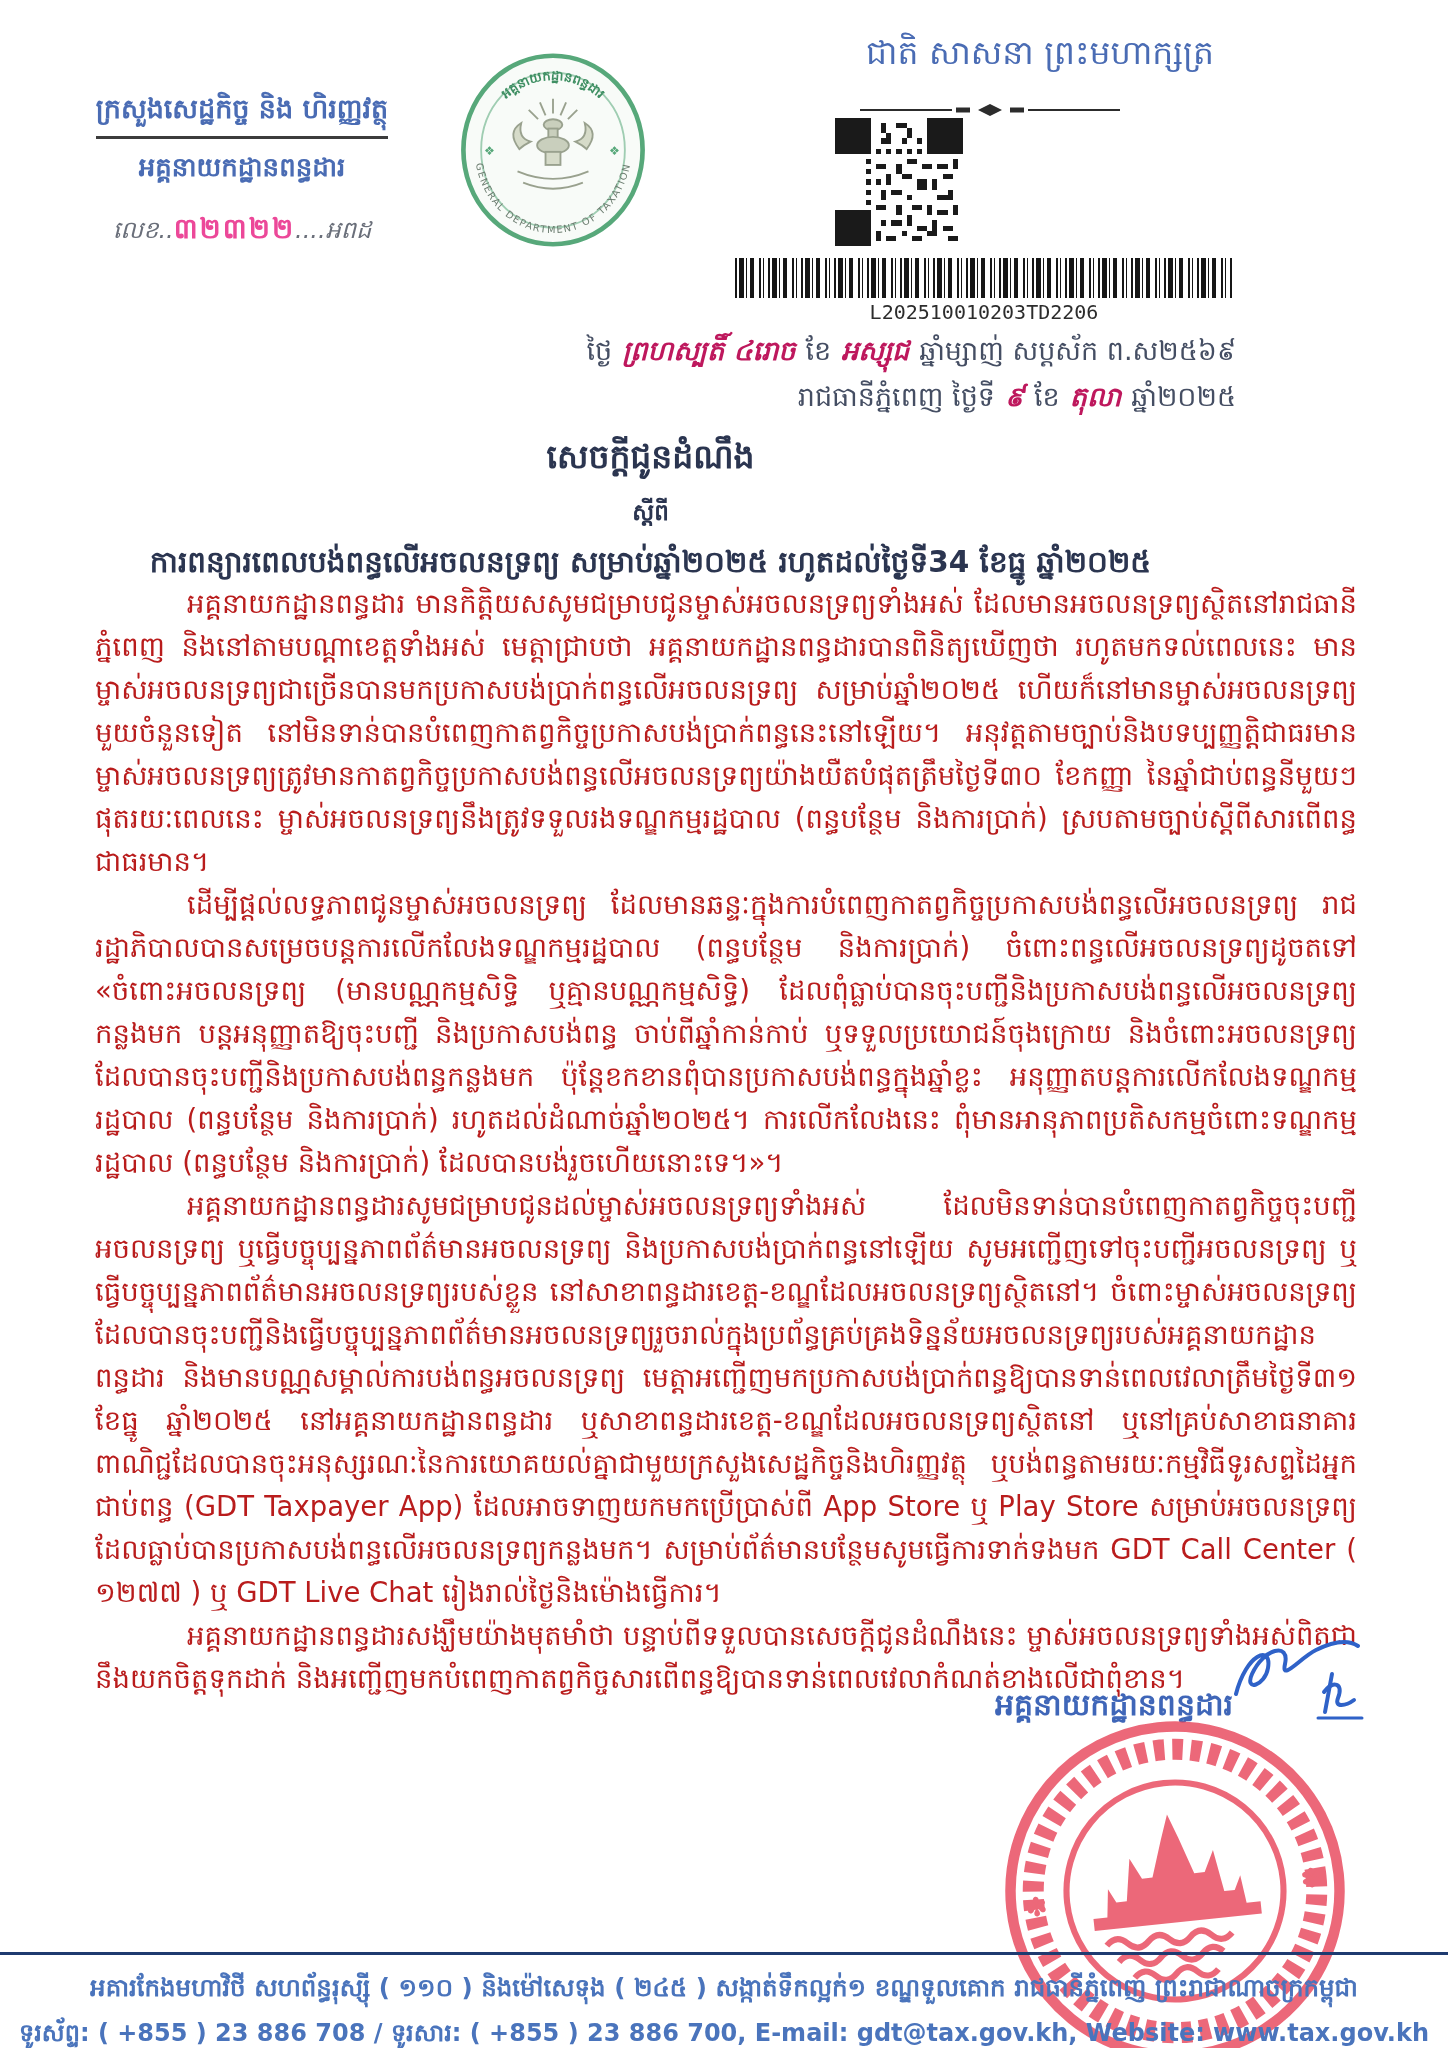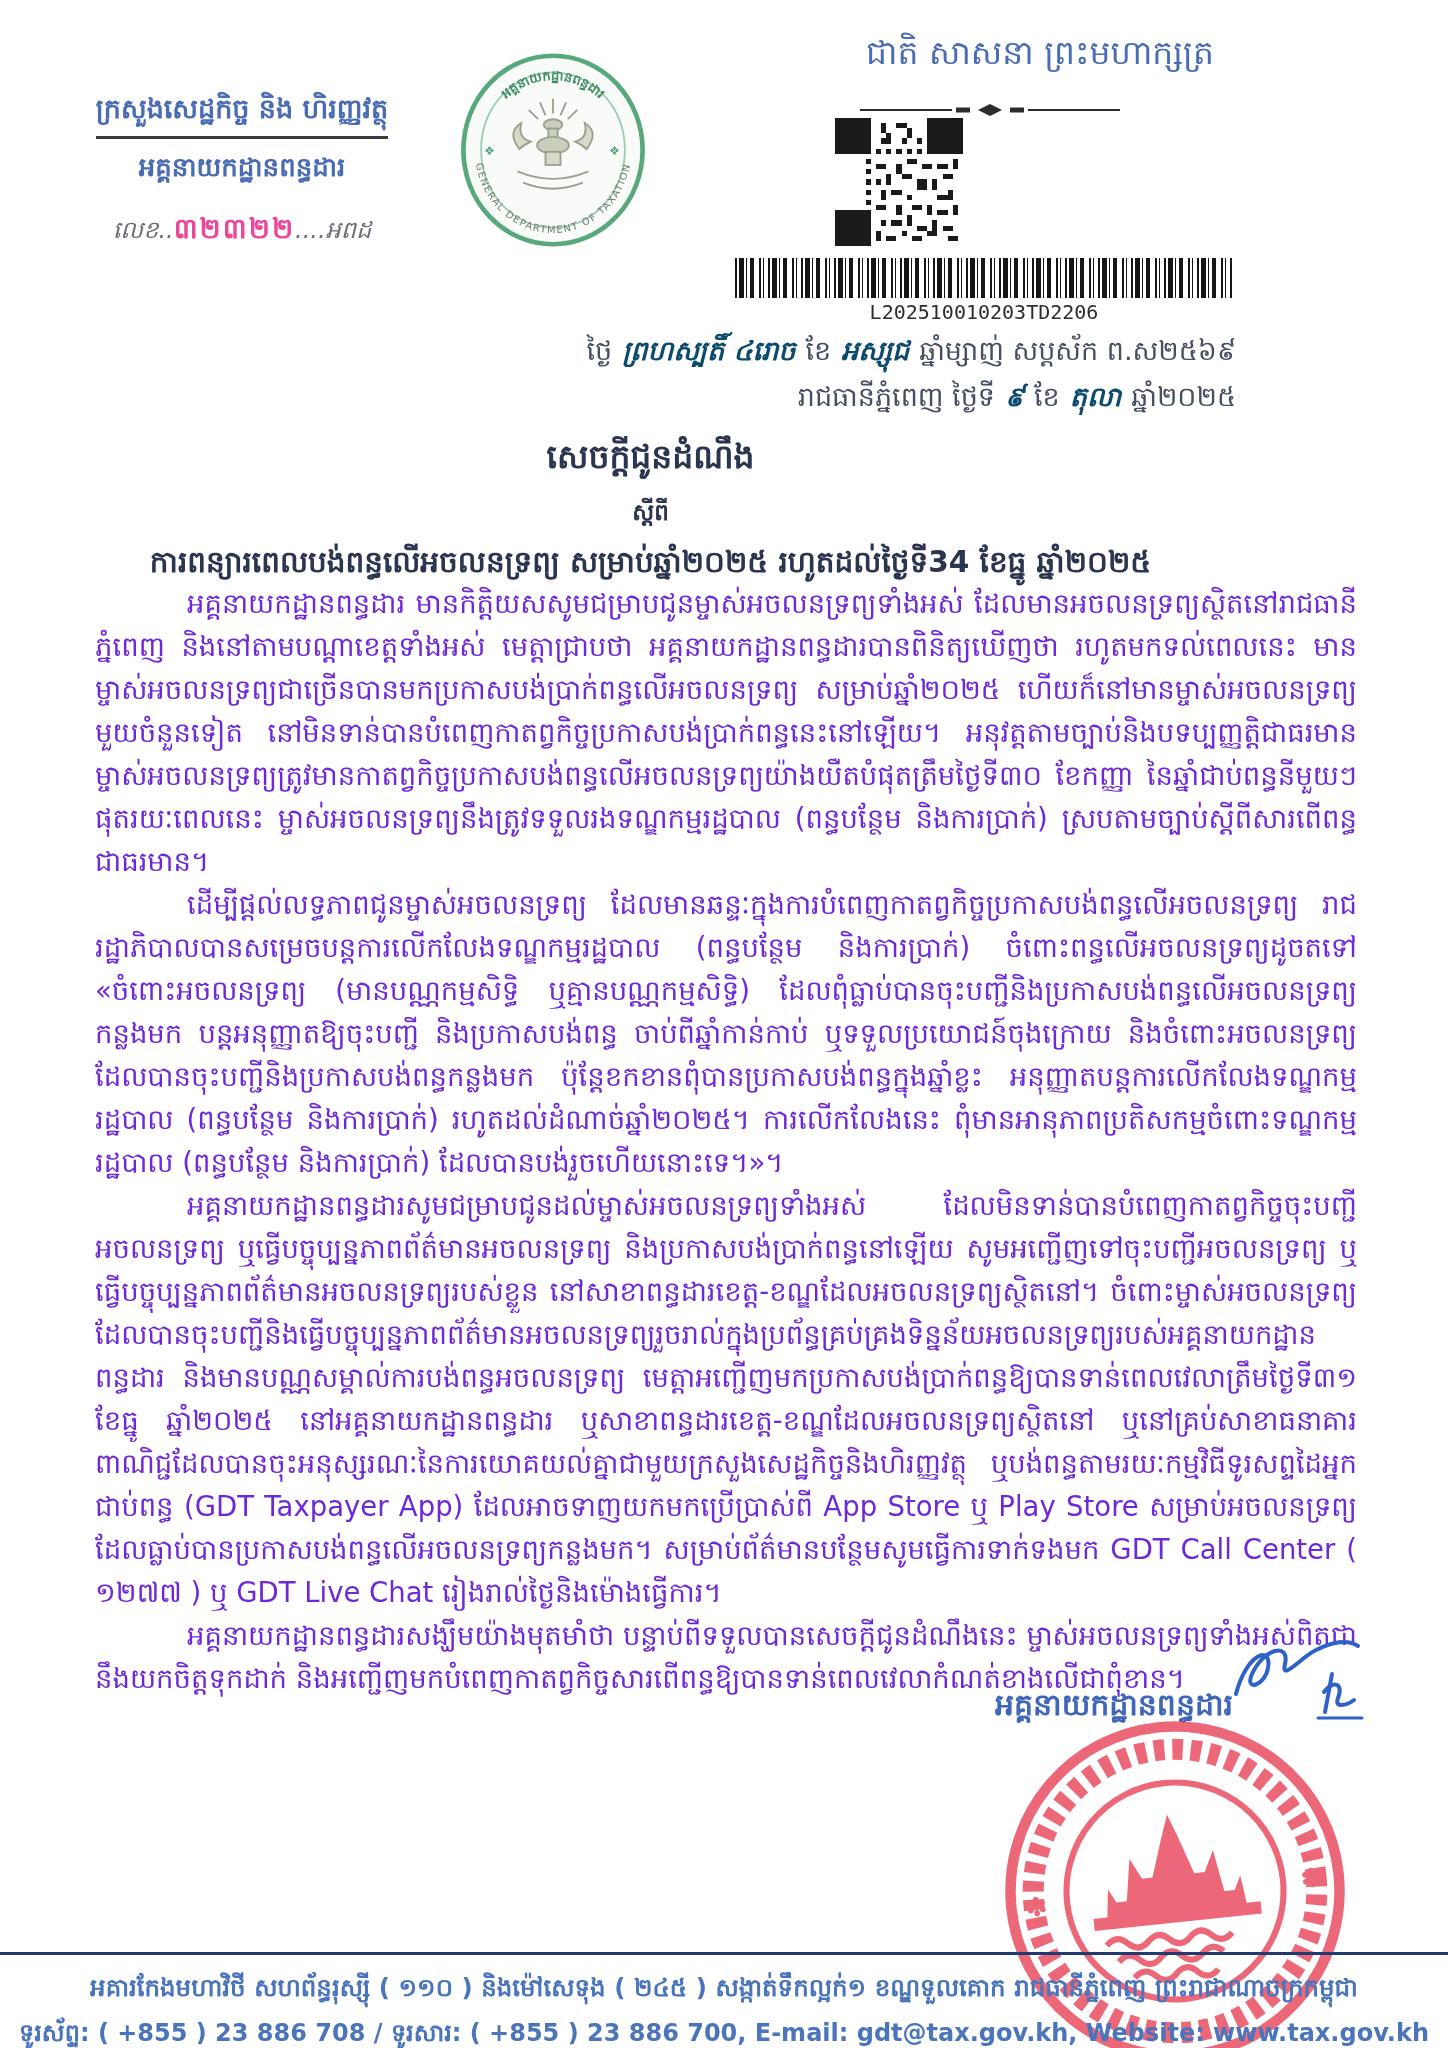--- a/index.html
+++ b/index.html
@@ -32,30 +32,30 @@
       #161616 11px 12px,transparent 12px 15px,
       #161616 15px 19px,transparent 19px 24px,
       #161616 24px 26px,transparent 26px 28px,
       #161616 28px 29px,transparent 29px 33px);
   }
   .barcode-text{position:absolute;left:735px;top:300px;width:498px;text-align:center;
     font-family:"DejaVu Sans Mono","Liberation Mono",monospace;font-size:20px;color:#2c2c2c;}
   
   .dateline{position:absolute;left:340px;top:328px;width:900px;text-align:right;
     font-size:27px;color:#454e63;line-height:46px;}
-  .dateline .hand{color:#0c4a6e;font-weight:bold;font-style:italic;margin:0 6px;}
+  .dateline .hand{color:#be185d;font-weight:bold;font-style:italic;margin:0 6px;}
   .dateline .w{margin:0 4px;}
   
   .titleblock{position:absolute;left:0;top:436px;width:1301px;text-align:center;color:#2b3550;}
   .t1{font-size:33px;font-weight:bold;}
   .t2{font-size:23px;font-weight:bold;margin-top:14px;font-family:Liberation Serif, serif;}
   .t3{font-size:29.5px;font-weight:bold;margin-top:12px;}
   
   .bodytext{position:absolute;left:95px;top:582px;width:1262px;
-    font-size:27.5px;line-height:43px;text-align:justify;color:#6d28d9;}
+    font-size:27.5px;line-height:43px;text-align:justify;color:#b91c1c;}
   .bodytext p{margin:0;text-indent:92px;}
   
   .sig-label{position:absolute;left:995px;top:1686px;font-size:30px;font-weight:bold;color:#3f66b8;}
   .sig-scrawl{position:absolute;left:1228px;top:1632px;width:140px;height:115px;}
   .stamp{position:absolute;left:1000px;top:1716px;width:350px;height:350px;opacity:.82;transform:rotate(-6deg);}
   
   .footer-rule{position:absolute;left:0;top:1952px;width:1448px;height:3px;background:#1f3b70;}
   .footer{position:absolute;left:0;top:1972px;width:1448px;text-align:center;color:#4a74bc;}
   .footer .f1{font-size:24.5px;font-weight:bold;}
   .footer .f2{font-size:24px;font-weight:bold;margin-top:10px;}

